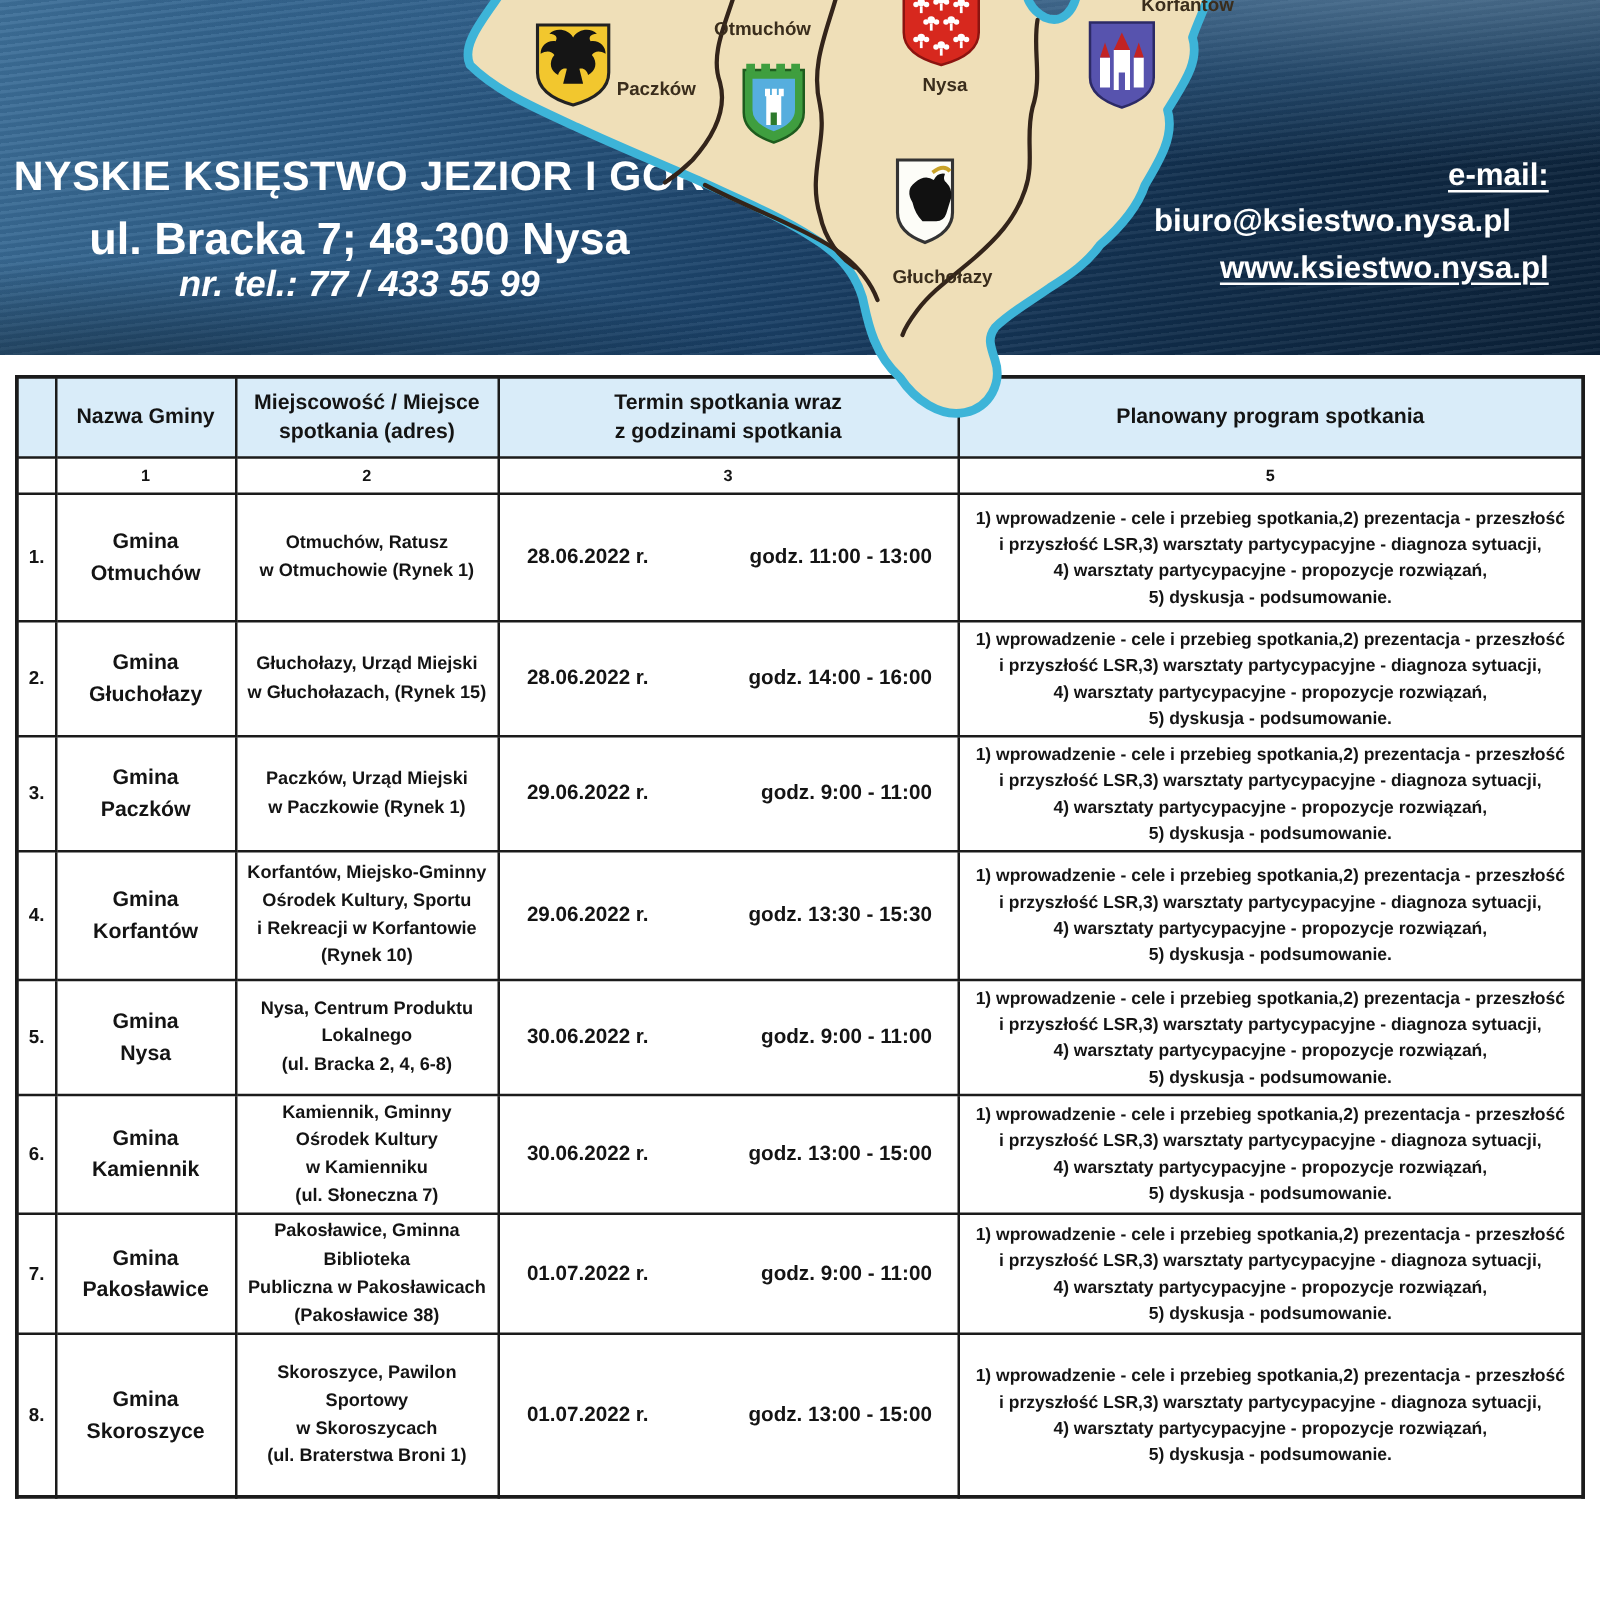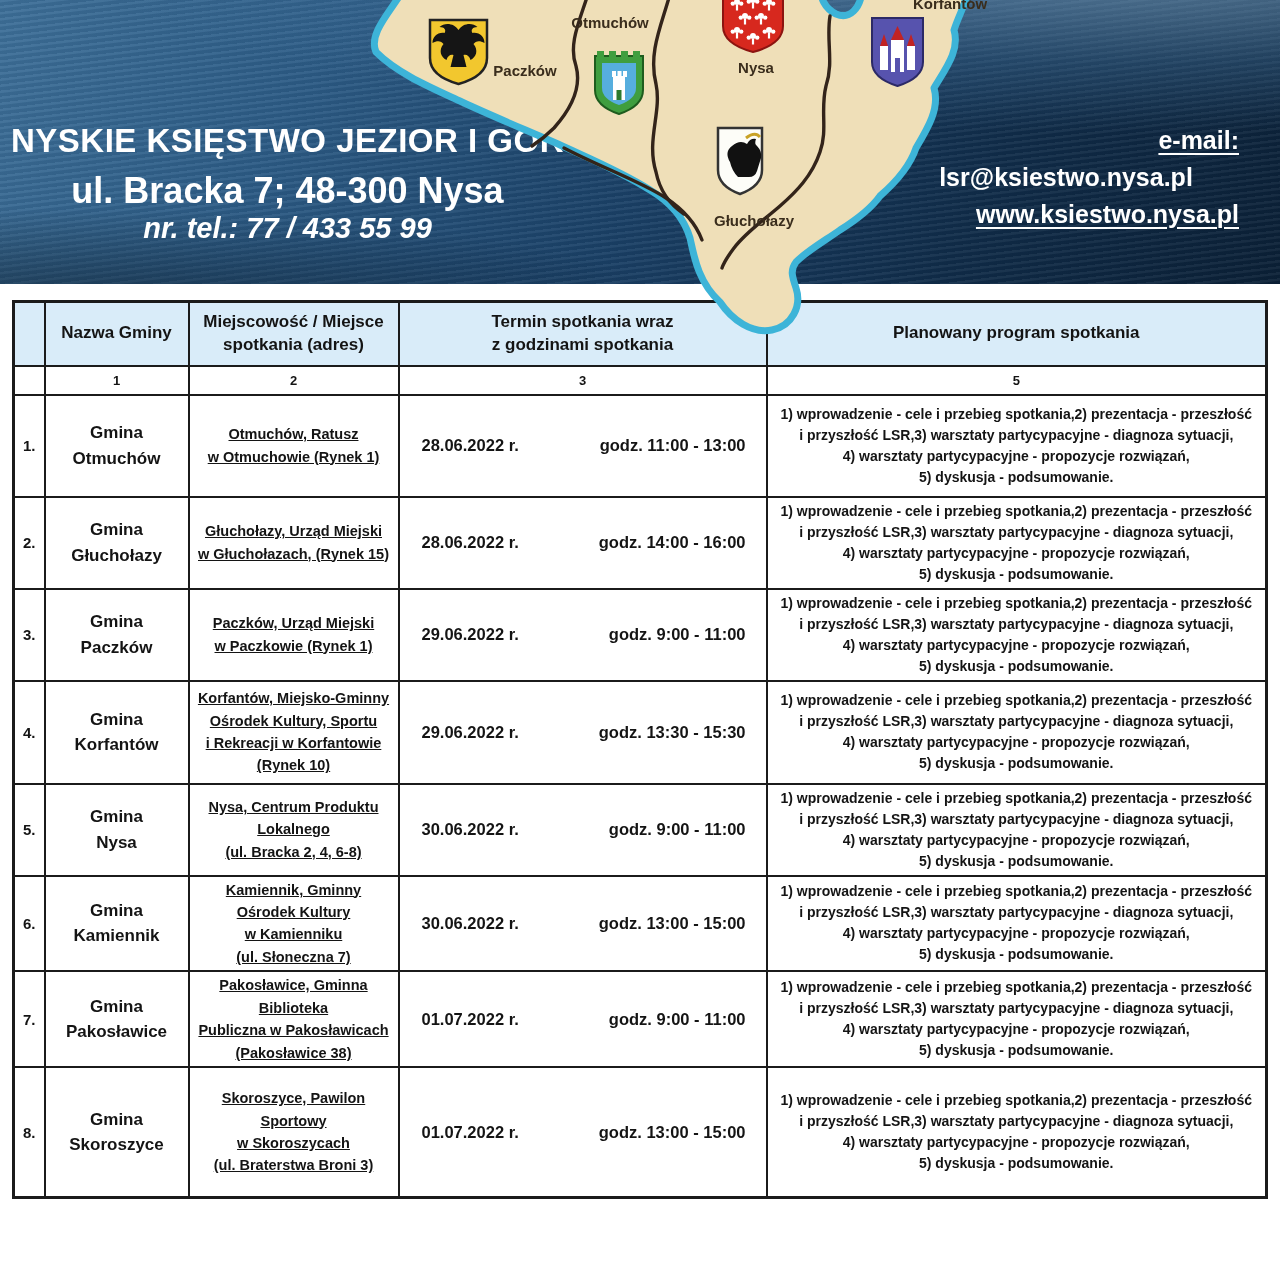--- a/index.html
+++ b/index.html
@@ -48,38 +48,38 @@
   .meetings th,.meetings td{
     border:2px solid #1b1b1b;text-align:center;vertical-align:middle;
     font-weight:700;padding:2px 6px;box-sizing:border-box;
   }
   .meetings thead th{
     background:#d9ecf9;height:64px;font-size:17px;line-height:1.35;white-space:pre-line;
   }
   .meetings .numrow td{height:29px;font-size:13px;background:#ffffff;}
   .c-lp{font-size:15px;}
   .c-gmina{font-size:17px;line-height:1.5;white-space:pre-line;}
-  .c-place{font-size:14.5px;line-height:1.55;white-space:pre-line;text-decoration:underline;}
+  .c-place{font-size:14.5px;line-height:1.55;white-space:pre-line;}
   .c-termin{font-size:16.5px;}
   .termin-wrap{display:flex;justify-content:space-between;align-items:center;padding:0 14px 0 16px;}
   .termin-wrap span{white-space:nowrap;}
   .c-program{font-size:14px;line-height:1.5;}
 </style>
 </head>
 <body>
 
 <div class="hero">
   <div class="org-block">
     <div class="org-name">NYSKIE KSIĘSTWO JEZIOR I GÓR</div>
     <div class="org-address">ul. Bracka 7; 48-300 Nysa</div>
     <div class="org-phone">nr. tel.: 77  / 433 55 99</div>
   </div>
   <div class="contact-block">
     <div class="u">e-mail:</div>
-    <div>lsr@ksiestwo.nysa.pl</div>
+    <div>biuro@ksiestwo.nysa.pl</div>
     <div class="u">www.ksiestwo.nysa.pl</div>
   </div>
 </div>
 
 <svg class="map" viewBox="0 0 680 348" aria-hidden="true">
   <defs>
     <g id="fl" fill="#ffffff">
       <circle cx="0" cy="0" r="3"></circle>
         <circle cx="-4.2" cy="1.6" r="2.2"></circle>
         <circle cx="4.2" cy="1.6" r="2.2"></circle>
@@ -336,21 +336,21 @@
           <div>4) warsztaty partycypacyjne - propozycje rozwiązań,</div>
           <div>5) dyskusja - podsumowanie.</div>
         </td>
   </tr>
       <tr style="height: 130px;">
     <td class="c-lp">8.</td>
     <td class="c-gmina">Gmina
 Skoroszyce</td>
     <td class="c-place">Skoroszyce, Pawilon Sportowy
 w Skoroszycach
-(ul. Braterstwa Broni 3)</td>
+(ul. Braterstwa Broni 1)</td>
     <td class="c-termin">
       <div class="termin-wrap">
         <span>01.07.2022 r.</span>
         <span>godz. 13:00 - 15:00</span>
       </div>
     </td>
     <td class="c-program">
           <div>1) wprowadzenie - cele i przebieg spotkania,2) prezentacja - przeszłość</div>
           <div>i przyszłość LSR,3) warsztaty partycypacyjne - diagnoza sytuacji,</div>
           <div>4) warsztaty partycypacyjne - propozycje rozwiązań,</div>

